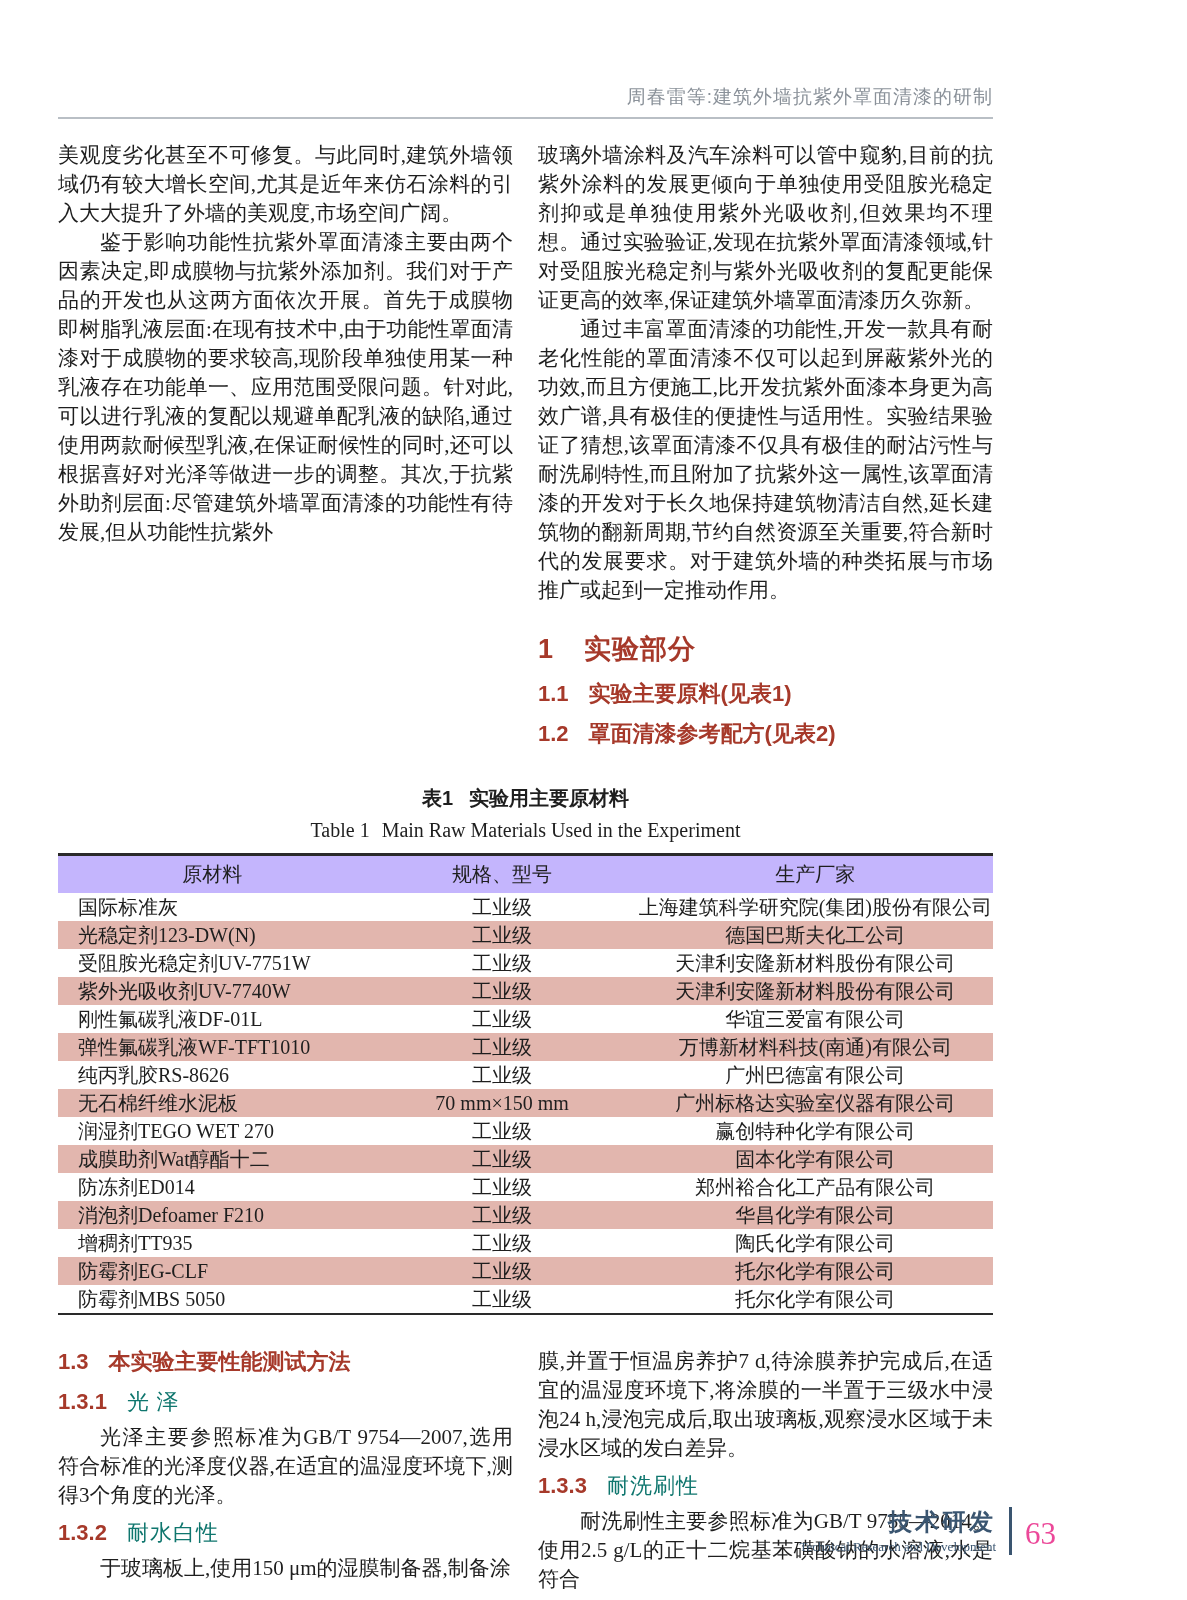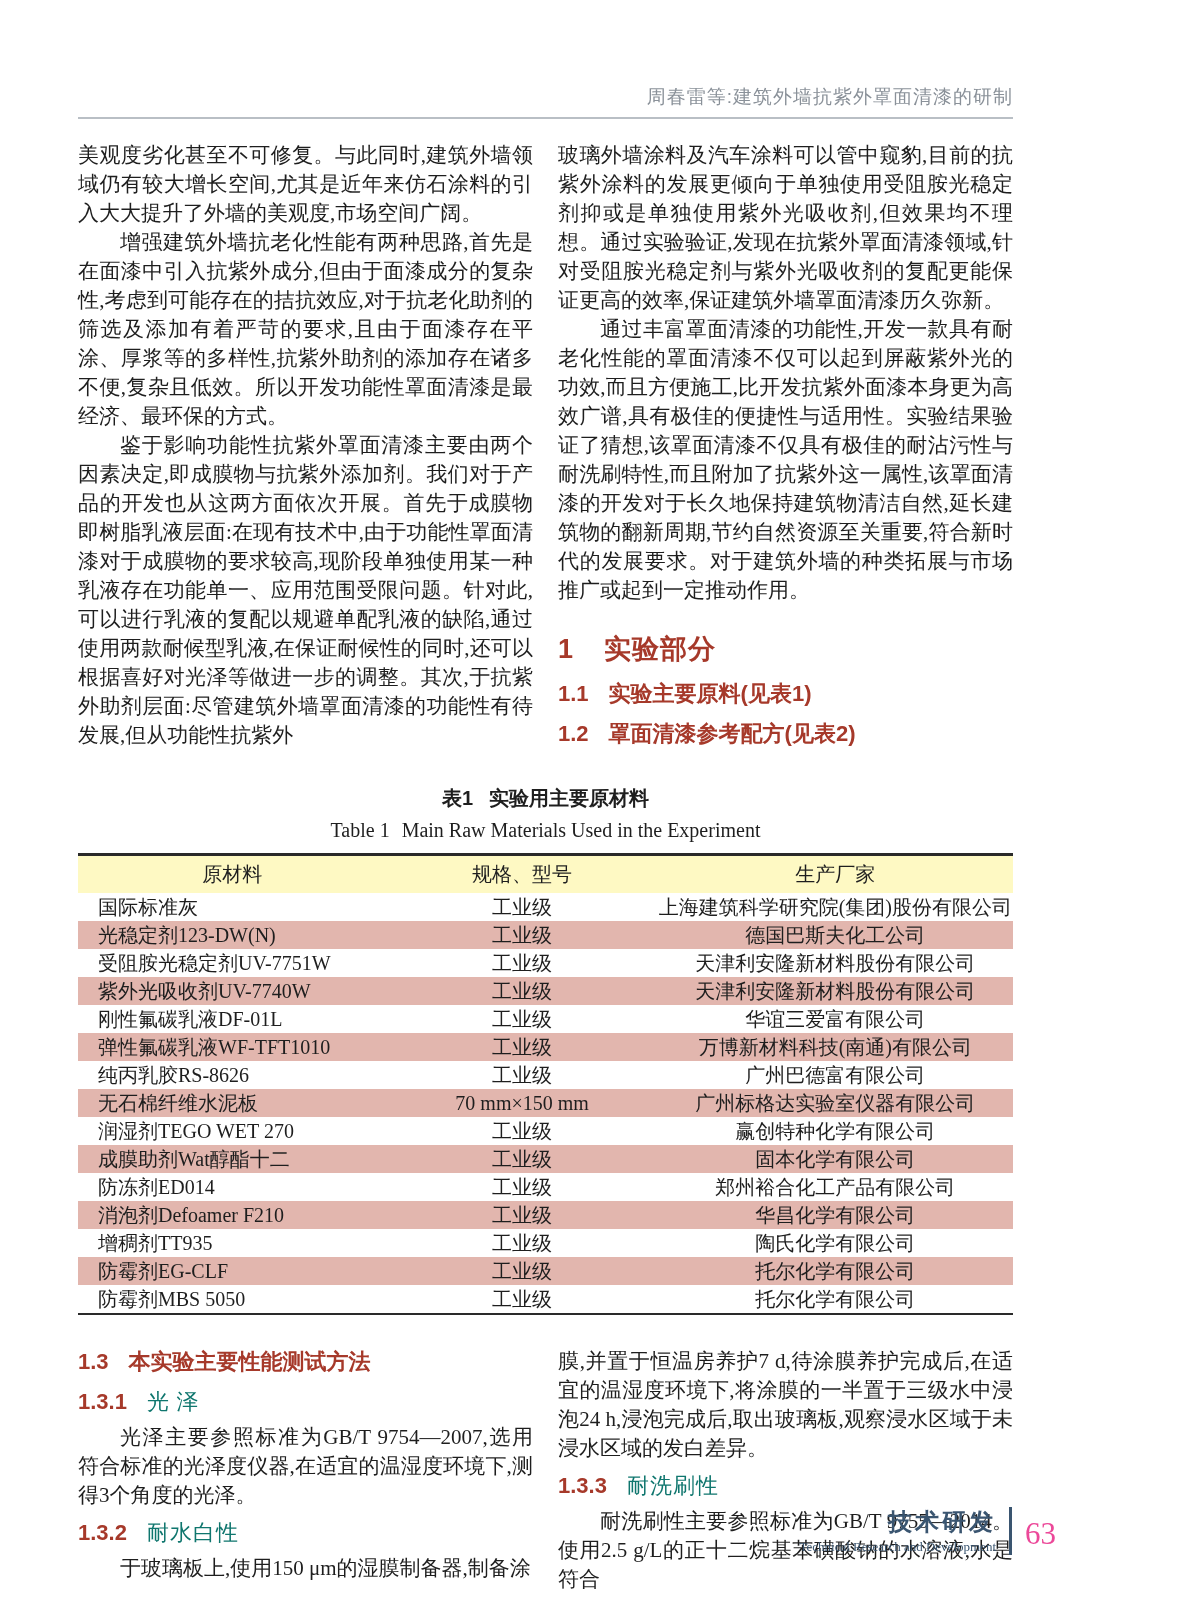--- a/index.html
+++ b/index.html
@@ -1,21 +1,21 @@
 <!DOCTYPE html>
 <html><head>
 <meta charset="utf-8">
 <style>
   html,body { margin:0; padding:0; background:#ffffff; }
   .page {
     position:relative; width:1187px; height:1600px; background:#ffffff;
     font-family:"Liberation Serif", serif; color:#1e1e1e; overflow:hidden;
     margin:0 auto;
   }
-  .content { margin-left:78px; width:935px; }
+  .content { margin-left:58px; width:935px; }
 
   
   .running-header { padding-top:84px; }
   .running-title {
     text-align:right; font-family:"Liberation Sans", sans-serif;
     font-size:19px; color:#8a9199; letter-spacing:1px;
   }
   .header-rule { border:none; border-top:2px solid #b9bfc5; margin:7px 0 0 0; }
 
   
@@ -52,21 +52,21 @@
   .caption-en {
     text-align:center; font-family:"Liberation Serif", serif;
     font-weight:normal; font-size:20px; margin-top:7px;
   }
   .caption-en .cap-label { margin-right:12px; }
   table.materials {
     width:100%; border-collapse:collapse; margin-top:11px;
     border-top:3px solid #2a2a2a; border-bottom:2px solid #2a2a2a;
     font-size:20px;
   }
-  table.materials thead tr { background:#fef9c3; }
+  table.materials thead tr { background:#c4b5fd; }
   table.materials th { font-weight:normal; padding:5px 0; text-align:center; }
   table.materials td { padding:3px 0; text-align:center; line-height:22px; }
   table.materials td.c1 { text-align:left; padding-left:20px; }
   table.materials tbody tr:nth-child(even) { background:#e2b6ae; }
   table.materials col.w1 { width:33%; }
   table.materials col.w2 { width:29%; }
   table.materials col.w3 { width:38%; }
 
   .two-col.bottom { margin-top:32px; }
 
@@ -91,21 +91,20 @@
   <div class="content">
 
     <div class="running-header">
       <div class="running-title">周春雷等:建筑外墙抗紫外罩面清漆的研制</div>
       <hr class="header-rule">
     </div>
 
     <div class="two-col">
       <div class="col">
         <p class="para">美观度劣化甚至不可修复。与此同时,建筑外墙领域仍有较大增长空间,尤其是近年来仿石涂料的引入大大提升了外墙的美观度,市场空间广阔。</p>
-        <p class="para indent">增强建筑外墙抗老化性能有两种思路,首先是在面漆中引入抗紫外成分,但由于面漆成分的复杂性,考虑到可能存在的拮抗效应,对于抗老化助剂的筛选及添加有着严苛的要求,且由于面漆存在平涂、厚浆等的多样性,抗紫外助剂的添加存在诸多不便,复杂且低效。所以开发功能性罩面清漆是最经济、最环保的方式。</p>
         <p class="para indent">鉴于影响功能性抗紫外罩面清漆主要由两个因素决定,即成膜物与抗紫外添加剂。我们对于产品的开发也从这两方面依次开展。首先于成膜物即树脂乳液层面:在现有技术中,由于功能性罩面清漆对于成膜物的要求较高,现阶段单独使用某一种乳液存在功能单一、应用范围受限问题。针对此,可以进行乳液的复配以规避单配乳液的缺陷,通过使用两款耐候型乳液,在保证耐候性的同时,还可以根据喜好对光泽等做进一步的调整。其次,于抗紫外助剂层面:尽管建筑外墙罩面清漆的功能性有待发展,但从功能性抗紫外</p>
       </div>
       <div class="col">
         <p class="para">玻璃外墙涂料及汽车涂料可以管中窥豹,目前的抗紫外涂料的发展更倾向于单独使用受阻胺光稳定剂抑或是单独使用紫外光吸收剂,但效果均不理想。通过实验验证,发现在抗紫外罩面清漆领域,针对受阻胺光稳定剂与紫外光吸收剂的复配更能保证更高的效率,保证建筑外墙罩面清漆历久弥新。</p>
         <p class="para indent">通过丰富罩面清漆的功能性,开发一款具有耐老化性能的罩面清漆不仅可以起到屏蔽紫外光的功效,而且方便施工,比开发抗紫外面漆本身更为高效广谱,具有极佳的便捷性与适用性。实验结果验证了猜想,该罩面清漆不仅具有极佳的耐沾污性与耐洗刷特性,而且附加了抗紫外这一属性,该罩面清漆的开发对于长久地保持建筑物清洁自然,延长建筑物的翻新周期,节约自然资源至关重要,符合新时代的发展要求。对于建筑外墙的种类拓展与市场推广或起到一定推动作用。</p>
 
         <div class="h1">
           <span class="num">1</span><span class="title">实验部分</span>
         </div>
         <div class="h2">

